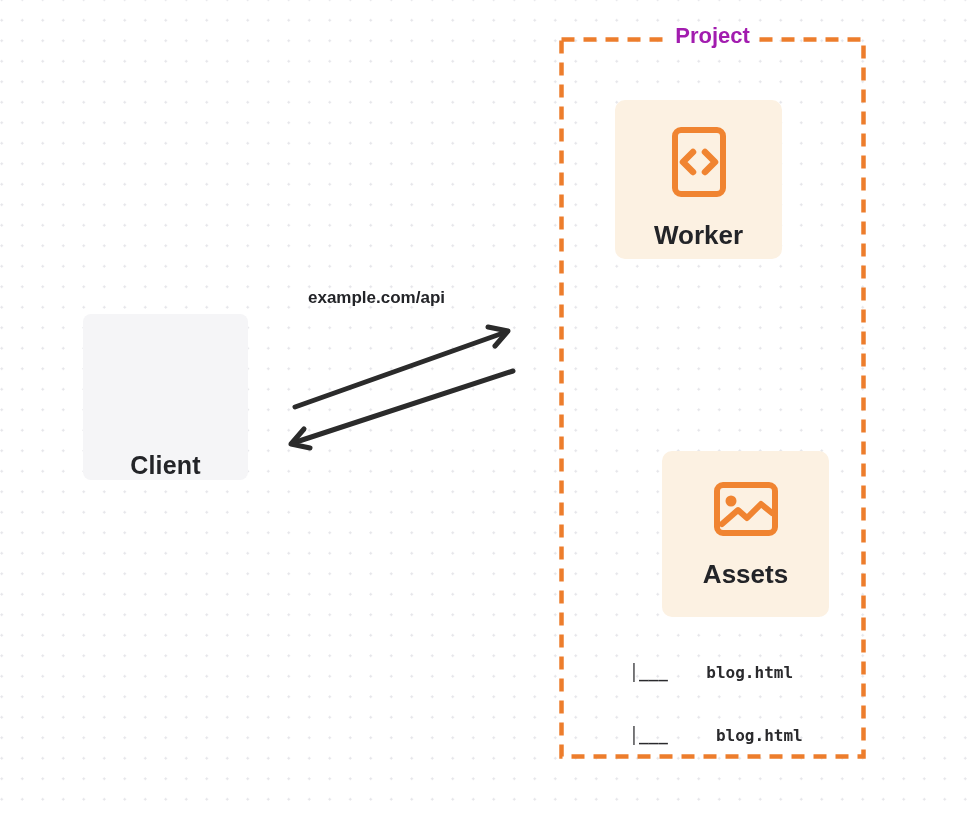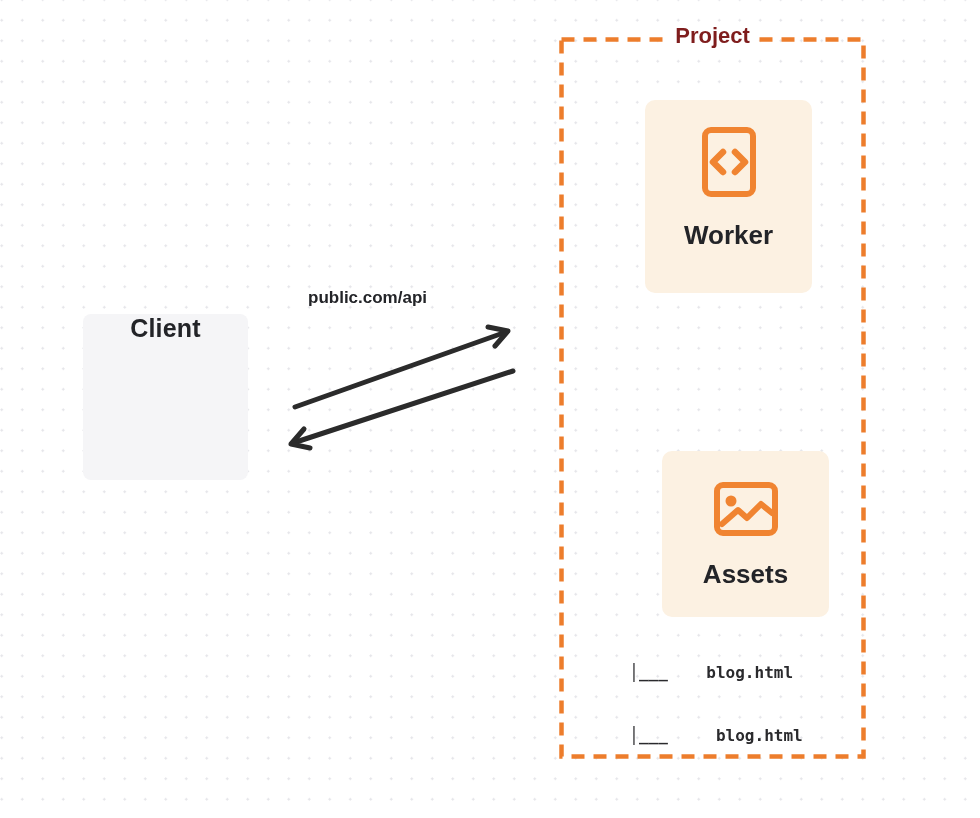--- a/index.html
+++ b/index.html
@@ -23,21 +23,21 @@
   
   .client-box {
     position: absolute;
     left: 83px;
     top: 314px;
     width: 165px;
     height: 166px;
     background: #f5f5f7;
     border-radius: 8px;
     display: flex;
-    align-items: flex-start;
+    align-items: flex-end;
     justify-content: center;
     font-size: 25px;
     font-weight: 700;
     letter-spacing: 0.2px;
     color: #232428;
   }
 
   
   .api-label {
     position: absolute;
@@ -73,38 +73,38 @@
   }
   .project-label {
     position: absolute;
     top: 0;
     left: 50%;
     transform: translate(-50%, -52%);
     background: #ffffff;
     padding: 0 7px;
     font-size: 22px;
     font-weight: 700;
-    color: #7f1d1d;
+    color: #a21caf;
     white-space: nowrap;
   }
 
   
   .card {
     position: absolute;
     background: #fcf1e2;
     border-radius: 10px;
     display: flex;
     flex-direction: column;
     align-items: center;
   }
   .card-worker {
-    left: 86px;
+    left: 56px;
     top: 63px;
     width: 167px;
-    height: 193px;
+    height: 159px;
   }
   .card-assets {
     left: 67px;
     top: 414px;
     width: 167px;
     height: 166px;
     margin-left: 36px;
   }
   .card-worker .card-icon { margin-top: 27px; }
   .card-assets .card-icon { margin-top: 31px; }
@@ -130,21 +130,21 @@
 </style>
 </head>
 <body>
 
 <div class="canvas">
 
   <div class="client-box">
     <span>Client</span>
   </div>
 
-  <div class="api-label">public.com/api</div>
+  <div class="api-label">example.com/api</div>
 
   <svg class="arrows" viewBox="0 0 980 818" xmlns="http://www.w3.org/2000/svg">
     <g stroke="#2b2b2b" stroke-width="5" fill="none" stroke-linecap="round" stroke-linejoin="round">
       <g>
         <line x1="295" y1="407" x2="506" y2="332"></line>
         <polyline points="488,327 508,331 495,346"></polyline>
       </g>
       <g>
         <line x1="513" y1="371" x2="293" y2="443"></line>
         <polyline points="310,448 291,444 304,429"></polyline>

